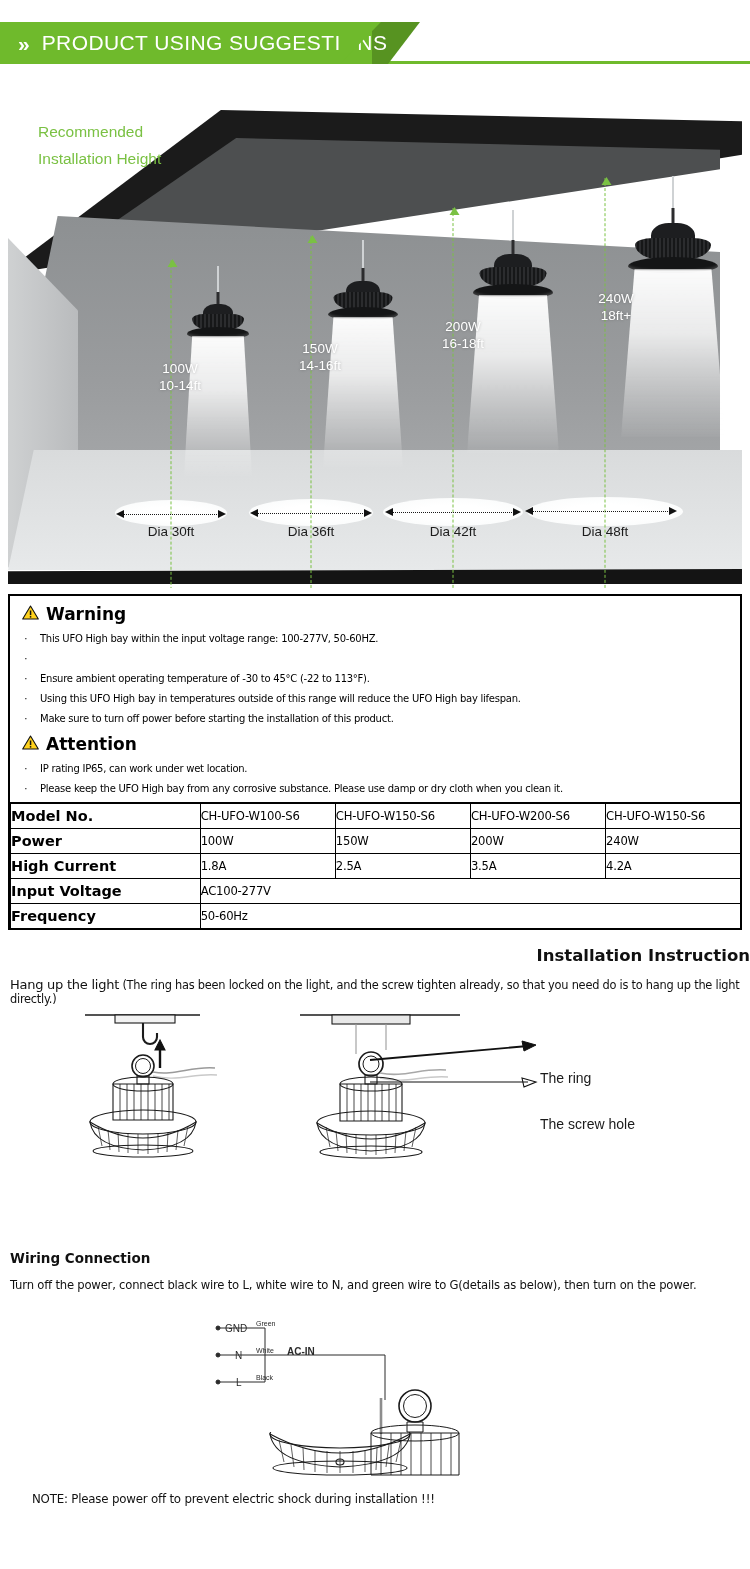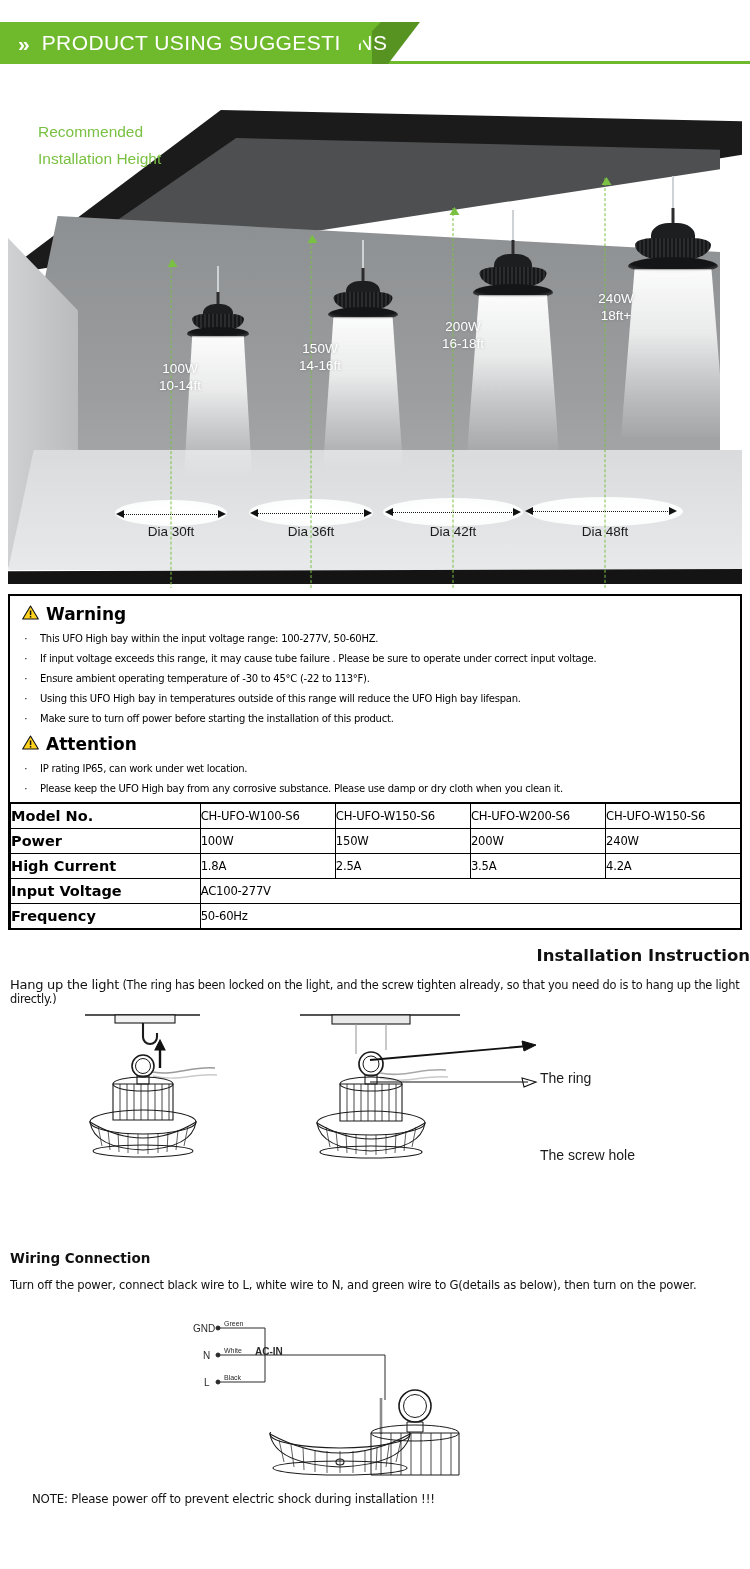--- a/index.html
+++ b/index.html
@@ -336,20 +336,21 @@
     font-family: "DejaVu Sans", sans-serif;
     letter-spacing: -0.2px;
   }
   .wiring-area { position: relative; height: 200px; }
   .wire-lbl {
     position: absolute;
     font-size: 7px;
     color: #2a2a2a;
     font-family: "Liberation Sans", sans-serif;
     white-space: nowrap;
+    margin-left: 32px;
   }
   .wire-lbl.big { font-size: 10px; }
   .note {
     font-size: 11.8px;
     color: #111;
     margin-left: 32px;
     font-family: "DejaVu Sans", sans-serif;
     letter-spacing: -0.2px;
   }
 </style>
@@ -460,21 +461,20 @@
     </span>
     <span class="wb-head-title">Warning</span>
   </div>
   <div class="wb-list">
     <div class="wb-li">
       <span class="wb-dot">·</span>
       <span class="wb-txt">This UFO High bay within the input voltage range: 100-277V, 50-60HZ.</span>
     </div>
     <div class="wb-li">
       <span class="wb-dot">·</span>
-      <span class="wb-txt">If  input  voltage  exceeds this range, it may cause tube failure . Please be sure to operate under correct   input  voltage.</span>
     </div>
     <div class="wb-li">
       <span class="wb-dot">·</span>
       <span class="wb-txt">Ensure ambient operating temperature of -30 to 45°C (-22 to 113°F).</span>
     </div>
     <div class="wb-li">
       <span class="wb-dot">·</span>
       <span class="wb-txt">Using this UFO High bay in temperatures  outside of this range will reduce the UFO High bay lifespan.</span>
     </div>
     <div class="wb-li">
@@ -631,21 +631,21 @@
     </g>
     <g stroke="#111" fill="#111">
       <line x1="100" y1="50" x2="258" y2="36" stroke-width="1.9"></line>
       <polygon points="266,35 252,31 254,41"></polygon>
       <line x1="100" y1="72" x2="258" y2="72" stroke-width="1.1"></line>
       <polygon points="266,72 252,68 254,77" fill="none" stroke-width="1.1"></polygon>
     </g>
   </svg>
 
   <div class="callout-label" style="left:540px;top:60px;">The ring</div>
-  <div class="callout-label" style="left:540px;top:137px;">The screw hole</div>
+  <div class="callout-label" style="left:540px;top:106px;">The screw hole</div>
 </div>
 
 <div style="height:40px;"></div>
 <div class="wiring-title">Wiring Connection</div>
 <div class="wiring-sub">Turn off the power, connect black wire to L, white wire to N, and green wire to G(details as below), then turn on the power.</div>
 
 <div class="wiring-area">
   <svg width="420" height="180" viewBox="0 0 420 180" style="position:absolute;left:185px;top:18px;">
     <g stroke="#2a2a2a" fill="none" stroke-width="1">
       <circle cx="33" cy="18" r="2" fill="#2a2a2a"></circle>

